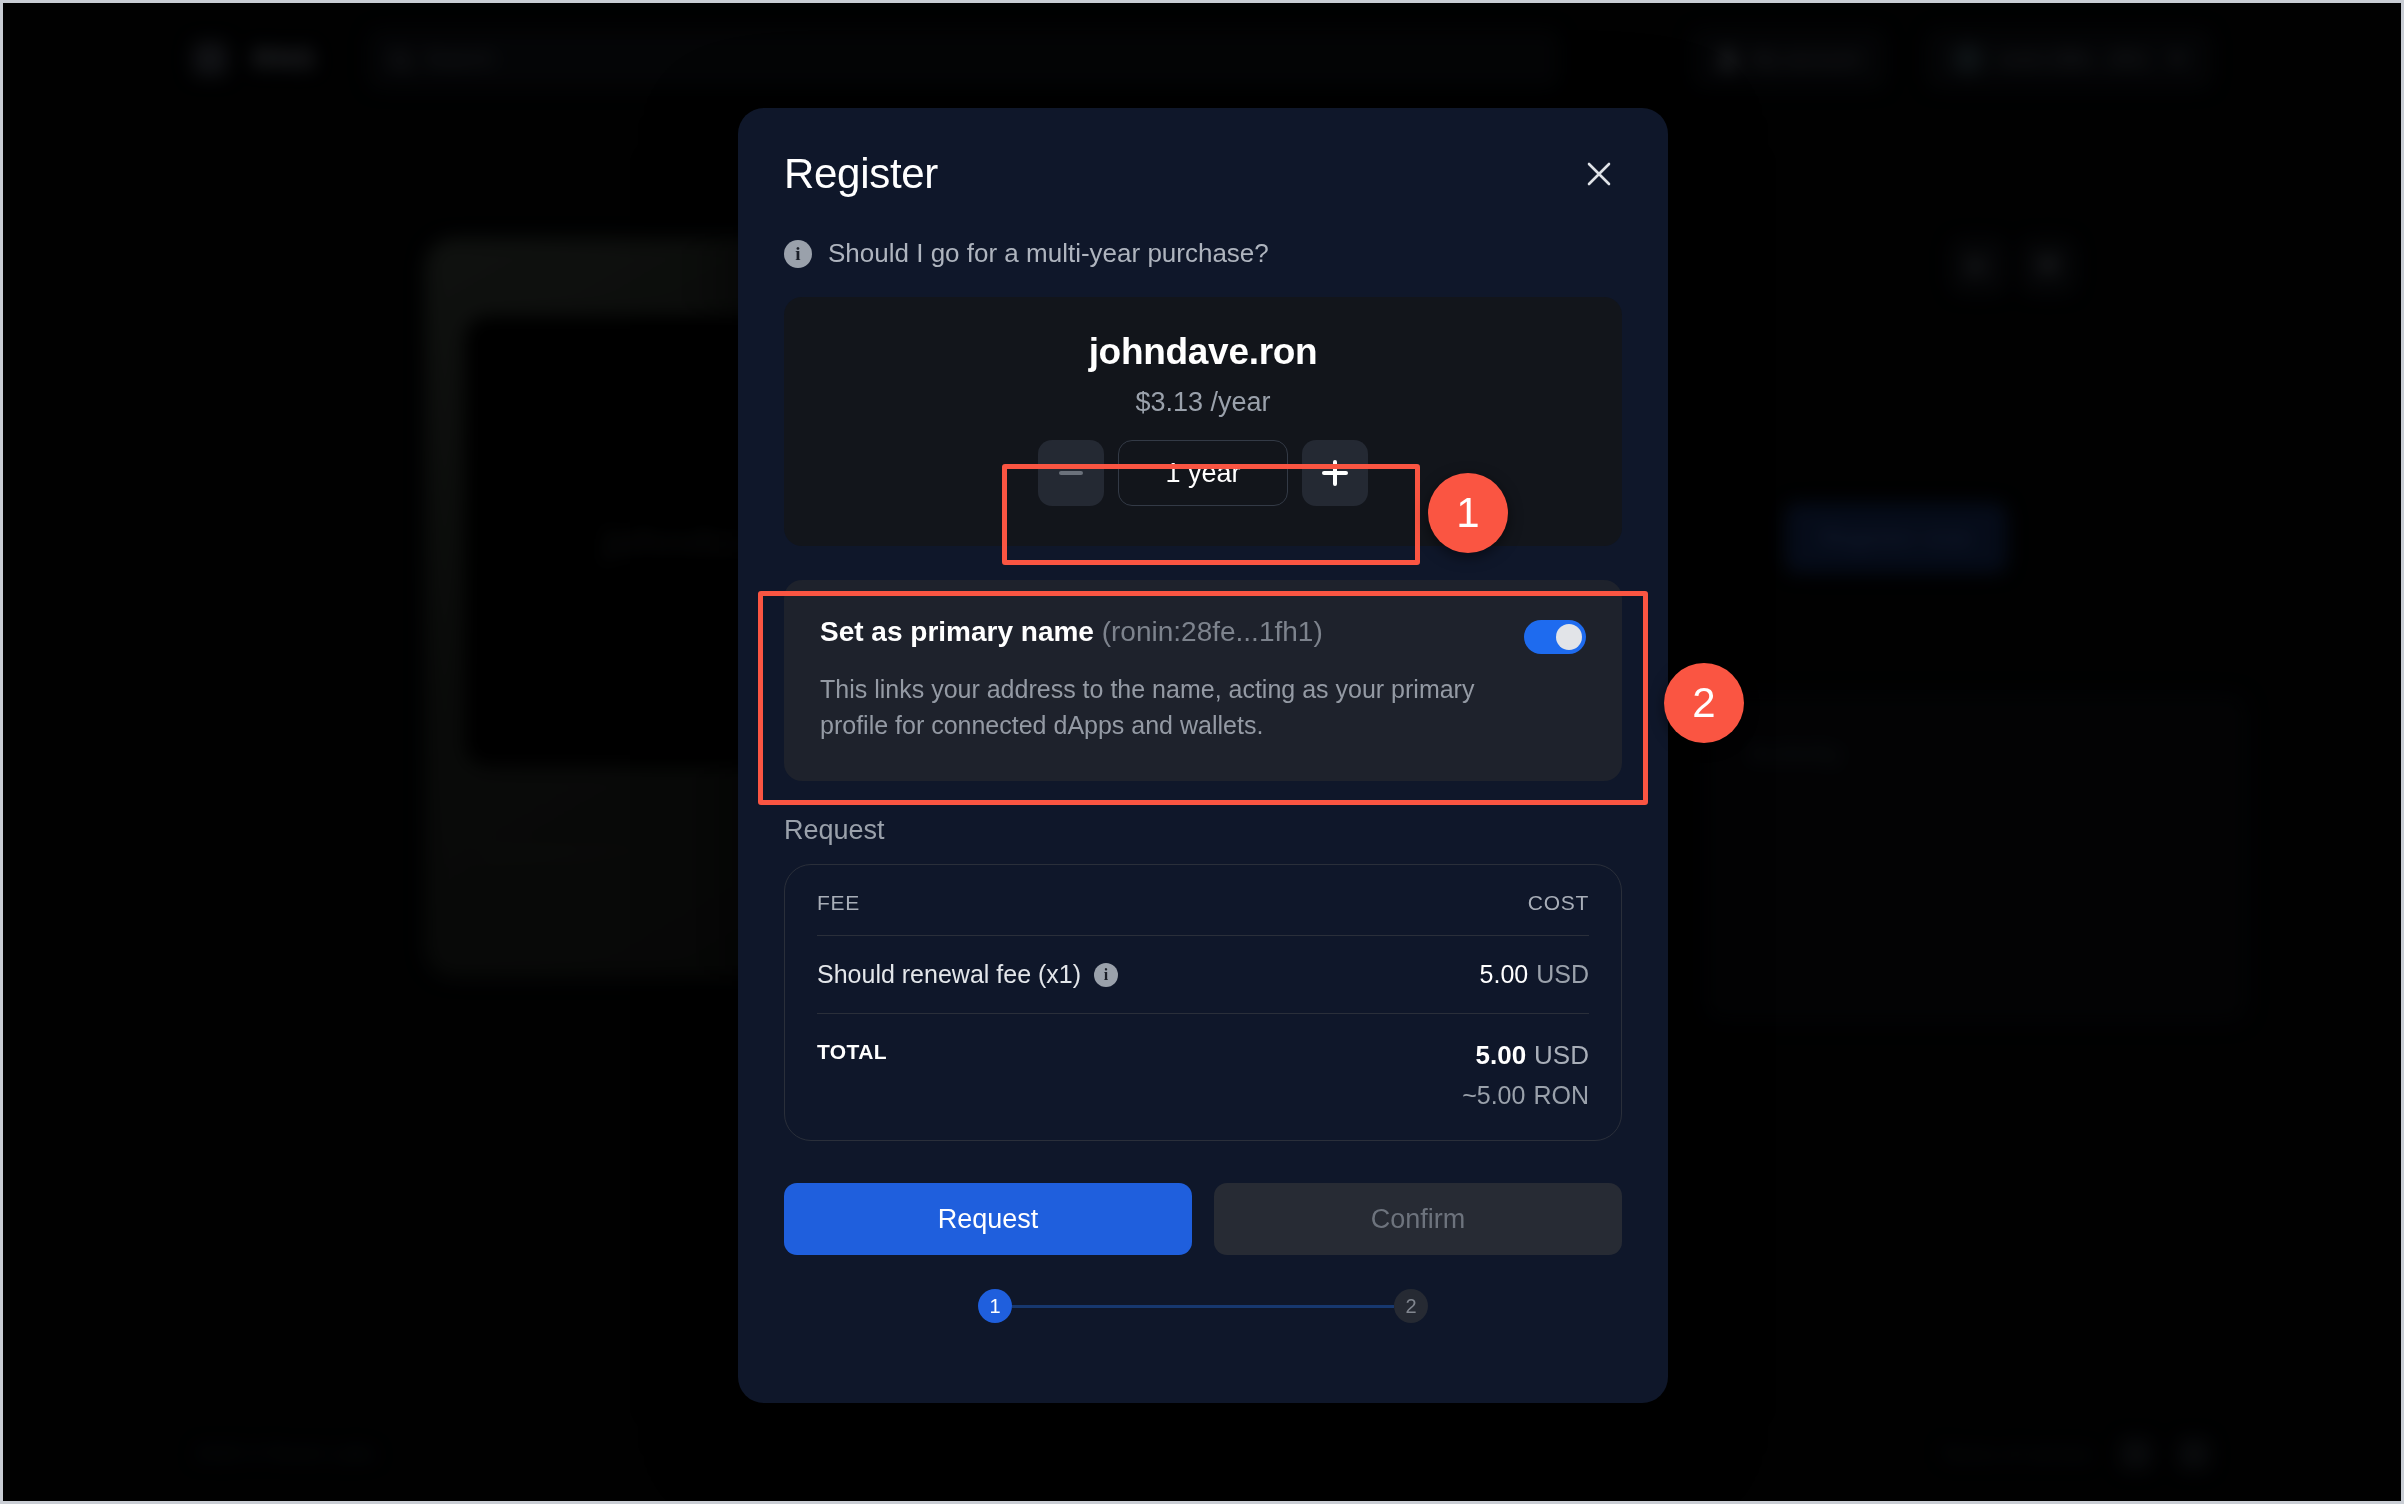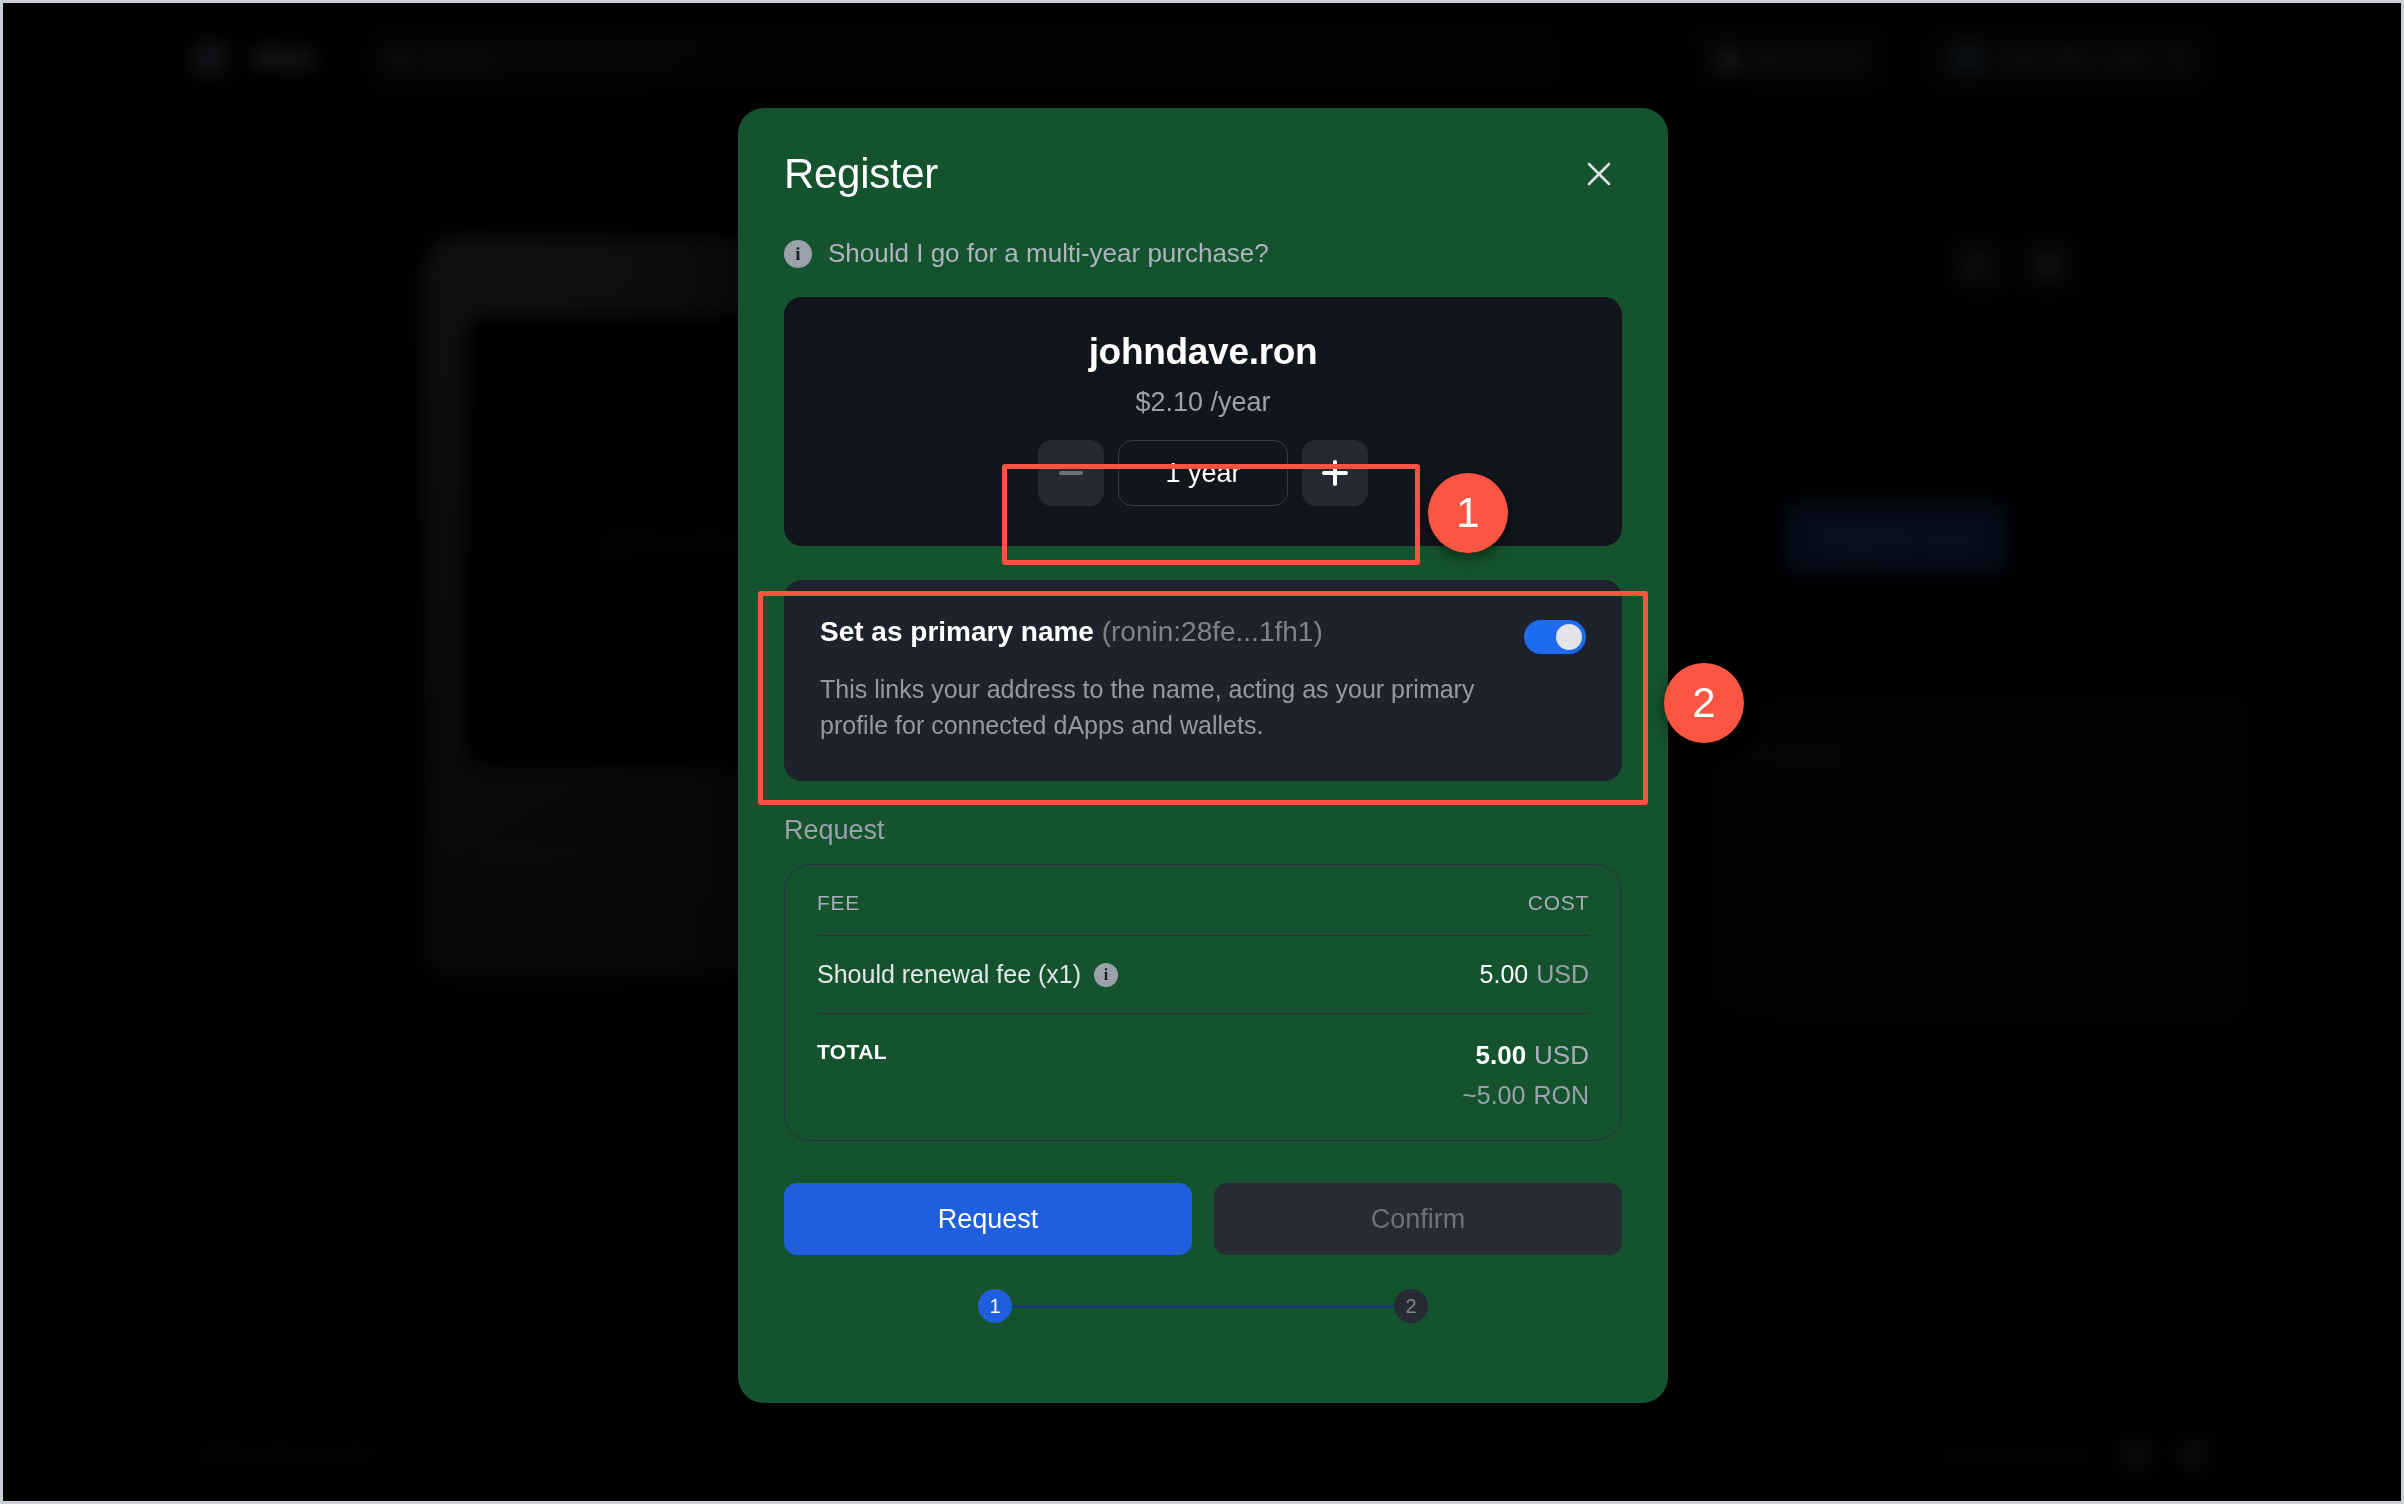--- a/index.html
+++ b/index.html
@@ -224,21 +224,21 @@
     position: absolute;
     inset: 0;
     background: rgba(0,0,0,0.62);
   }
 
   
   #modal {
     position: absolute;
     left: 735px; top: 105px;
     width: 930px; height: 1295px;
-    background: #14532d;
+    background: #0f172a;
     border-radius: 26px;
     box-shadow: 0 30px 90px rgba(0,0,0,0.75);
     padding: 0 46px;
   }
 
   .modal-head {
     display: flex;
     align-items: center;
     justify-content: space-between;
     padding-top: 42px;
@@ -592,21 +592,21 @@
       </button>
     </div>
 
     <div class="hint-row">
       <span class="info-dot">i</span>
       <span class="hint-text">Should I go for a multi-year purchase?</span>
     </div>
 
     <div class="name-card">
       <div class="name-title">johndave.ron</div>
-      <div class="name-price">$2.10 /year</div>
+      <div class="name-price">$3.13 /year</div>
 
       <div class="stepper">
         <button class="step-btn">
           <span class="minus-glyph"></span>
         </button>
         <div class="step-value">1 year</div>
         <button class="step-btn">
           <span class="plus-glyph"></span>
         </button>
       </div>

